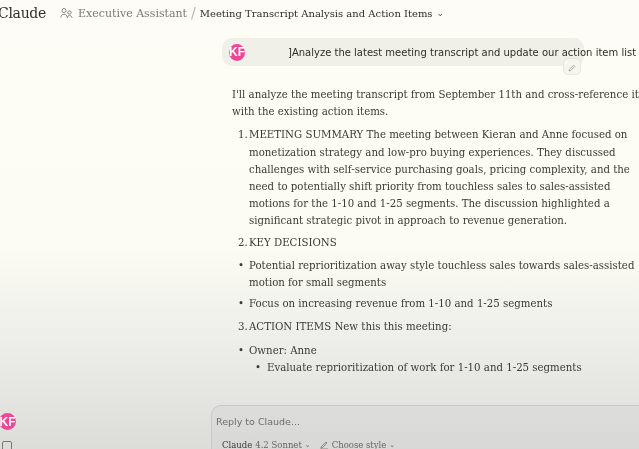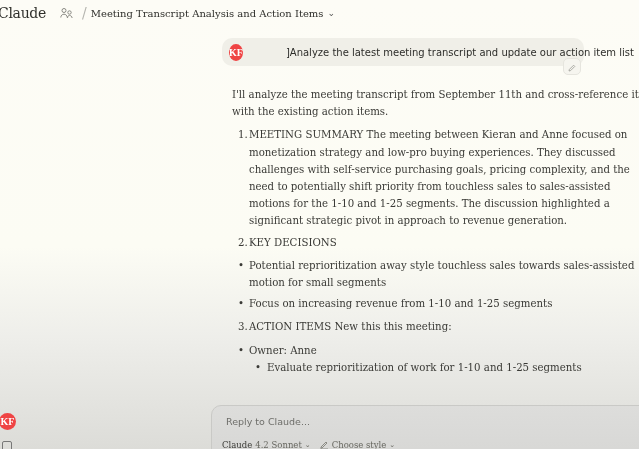--- a/index.html
+++ b/index.html
@@ -22,22 +22,22 @@
   .sep { font-size:14px; color:#b4b4ae; margin:0 4px; }
   .chat-title { font-size:10px; color:#2f2f2b; }
   .chev { font-size:9px; color:#555; margin-left:4px; }
 
   .user-msg {
     position:absolute; left:222px; top:38px; width:362px; height:28px;
     background:#f0efe8; border-radius:10px;
     display:flex; align-items:center;
   }
   .avatar {
-    width:17px; height:17px; border-radius:50%; background:#ef4444; color:#fff;
-    font-family:Liberation Serif, serif; font-size:10px; font-weight:bold;
+    width:17px; height:17px; border-radius:50%; background:#ec4899; color:#fff;
+    font-family:Liberation Sans, sans-serif; font-size:12px; font-weight:bold;
     display:flex; align-items:center; justify-content:center;
   }
   .user-msg .avatar { margin-left:7px; margin-right:3px; }
   .user-text { font-family:"DejaVu Sans", sans-serif; font-size:10px; color:#2d2d2a; white-space:nowrap;margin-left:40px; }
   .edit-btn {
     position:absolute; left:563px; top:58px; width:16px; height:15px;
     background:#f6f5ef; border:1px solid #e6e5de; border-radius:5px;
     display:flex; align-items:center; justify-content:center;
   }
 
@@ -53,21 +53,21 @@
   .bul-item.nowrap { white-space:nowrap; }
   .sub-item { position:relative; padding-left:35px; margin:0; white-space:nowrap; }
   .sub-item::before { content:"•"; position:absolute; left:23px; top:0; }
 
   .composer {
     position:absolute; left:211px; top:405px; width:440px; height:60px;
     background:linear-gradient(180deg, #dddddb 0%, #d6d6d4 100%);
     border:1px solid #c9c9c6; border-radius:10px;
   }
   .reply-ph {
-    position:absolute; left:14px; top:10px;
+    position:absolute; left:4px; top:10px;
     font-family:"DejaVu Sans", sans-serif; font-size:9.5px; color:#6e6e6a;
   }
   .model-row {
     position:absolute; left:10px; top:34px; display:flex; align-items:center;
     font-size:8.5px; color:#66665f; white-space:nowrap;
   }
   .model-row .model-name { color:#3a3a36; margin-right:3px; }
   .model-row .small-chev { font-size:7px; margin:0 8px 0 3px; }
   .style-icon { width:10px; height:10px; margin-right:3px; display:inline-flex; }
 
@@ -84,20 +84,21 @@
 <div class="topbar">
   <span class="logo">Claude</span>
   <span class="proj-icon">
     <svg width="14" height="12" viewBox="0 0 14 12">
         <circle cx="4" cy="3.5" r="2" fill="none" stroke="#8a8a84" stroke-width="1"></circle>
         <path d="M0.8 10.5c0-2 1.5-3.3 3.2-3.3s3.2 1.3 3.2 3.3" fill="none" stroke="#8a8a84" stroke-width="1"></path>
         <circle cx="9.5" cy="5.5" r="1.7" fill="none" stroke="#8a8a84" stroke-width="1"></circle>
         <path d="M7.5 11c0-1.6 0.9-2.6 2-2.6s2.6 1 2.6 2.6" fill="none" stroke="#8a8a84" stroke-width="1"></path>
       </svg>
   </span>
+  <span class="proj">Executive Assistant</span>
   <span class="sep">/</span>
   <span class="chat-title">Meeting Transcript Analysis and Action Items</span>
   <span class="chev">⌄</span>
 </div>
 
 <div class="user-msg">
   <span class="avatar">KF</span>
   <span class="user-text">]Analyze the latest meeting transcript and update our action item list</span>
 </div>
 <div class="edit-btn">

